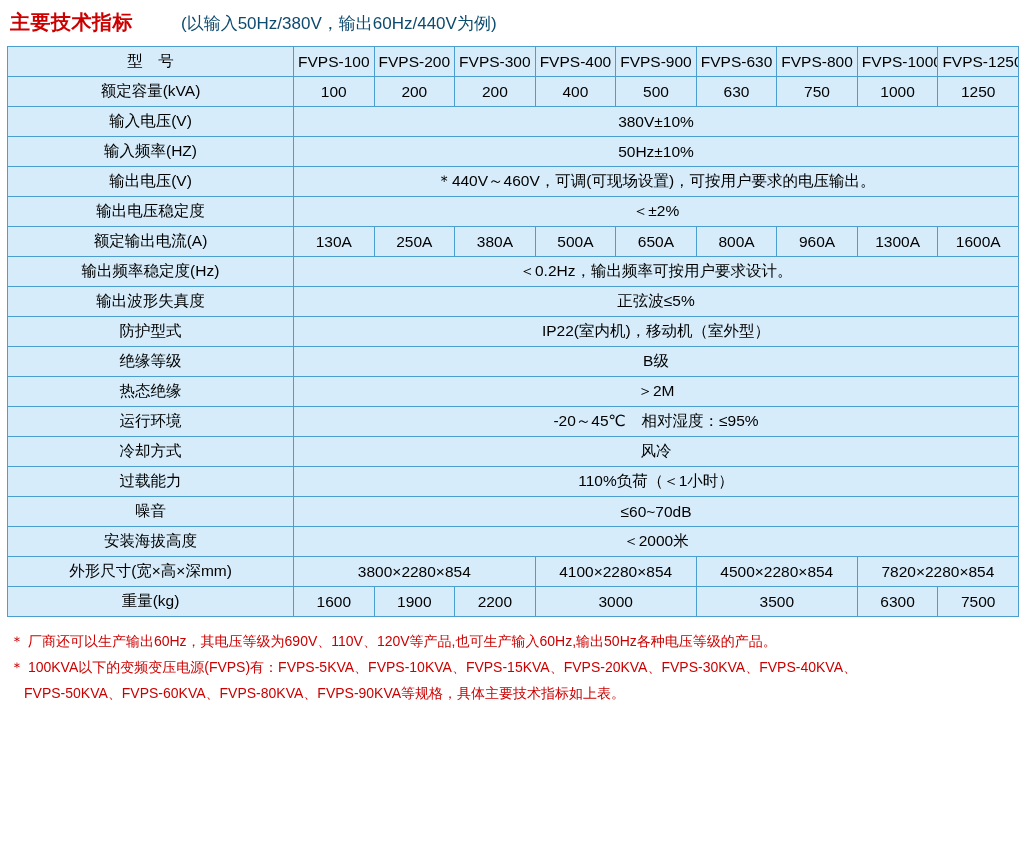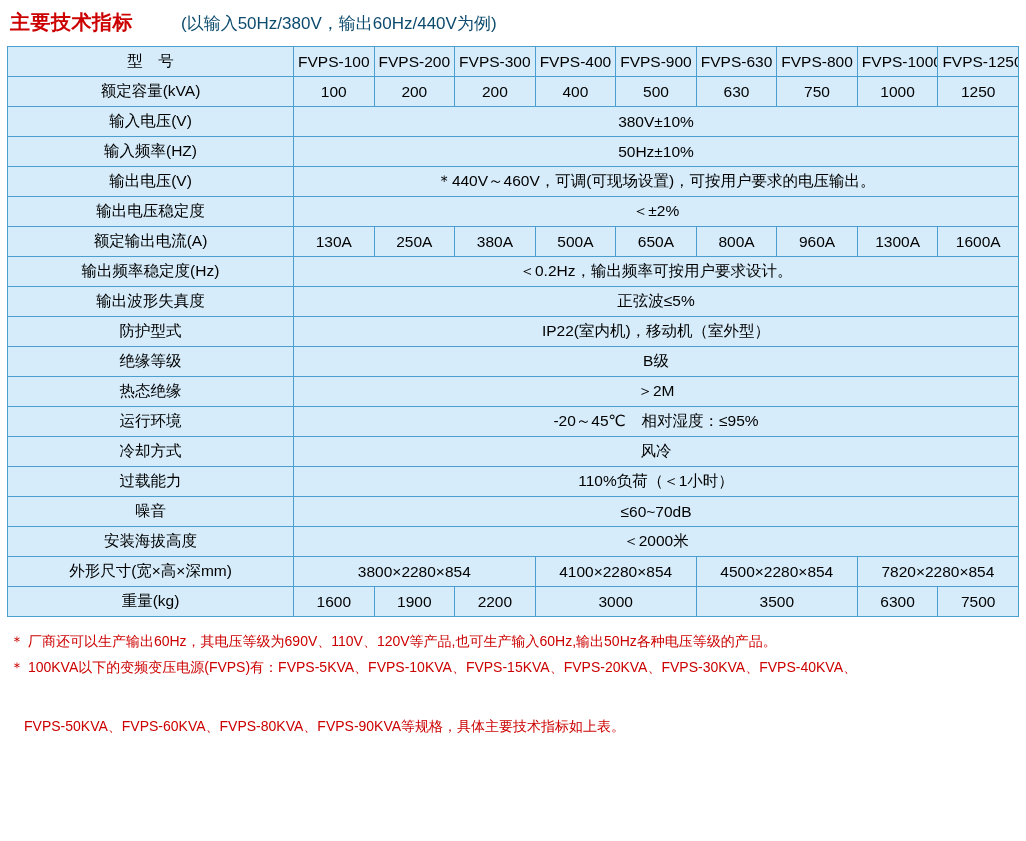--- a/index.html
+++ b/index.html
@@ -72,21 +72,20 @@
     padding-left: 10px;
     color: #cc0000;
     font-size: 14px;
     line-height: 1.85;
   }
   .notes div {
     white-space: nowrap;
   }
   .note-cont {
     padding-left: 14px;
-    margin-top: 33px;
   }
 </style>
 </head>
 <body>
 
 <div class="page">
 
   <div class="title-row">
     <span class="title-main">主要技术指标</span>
     <span class="title-sub">(以输入50Hz/380V，输出60Hz/440V为例)</span>

